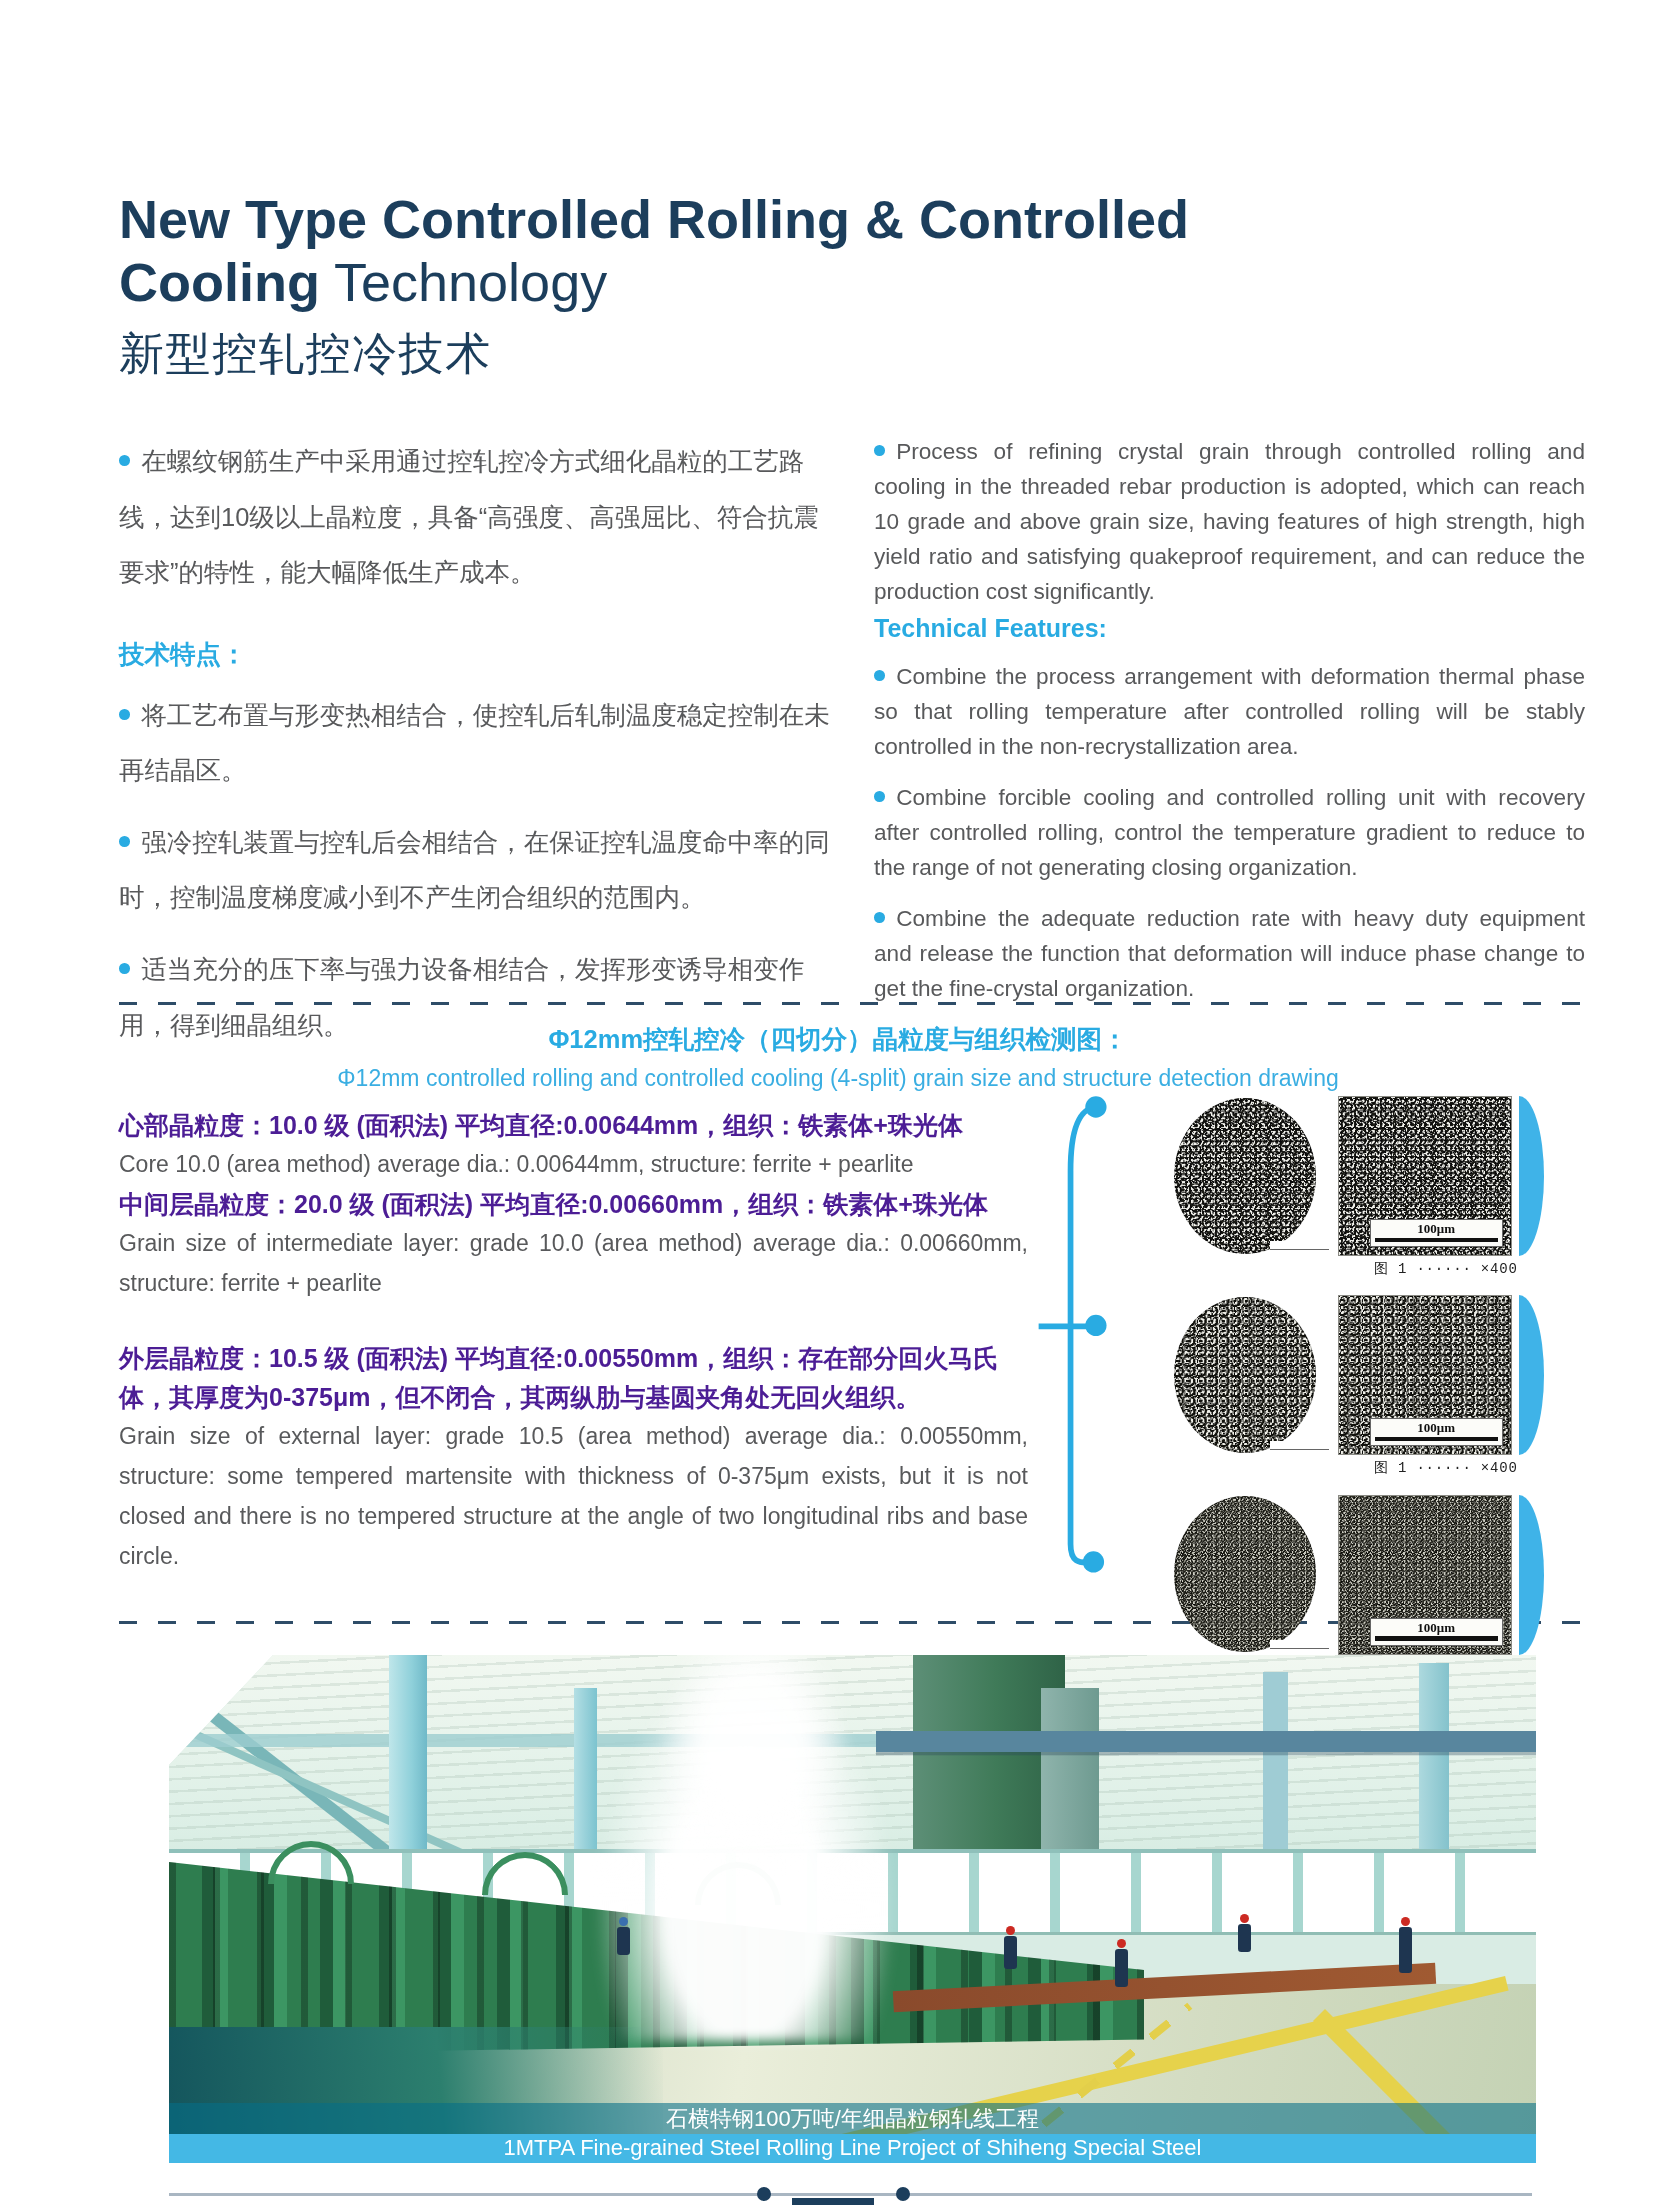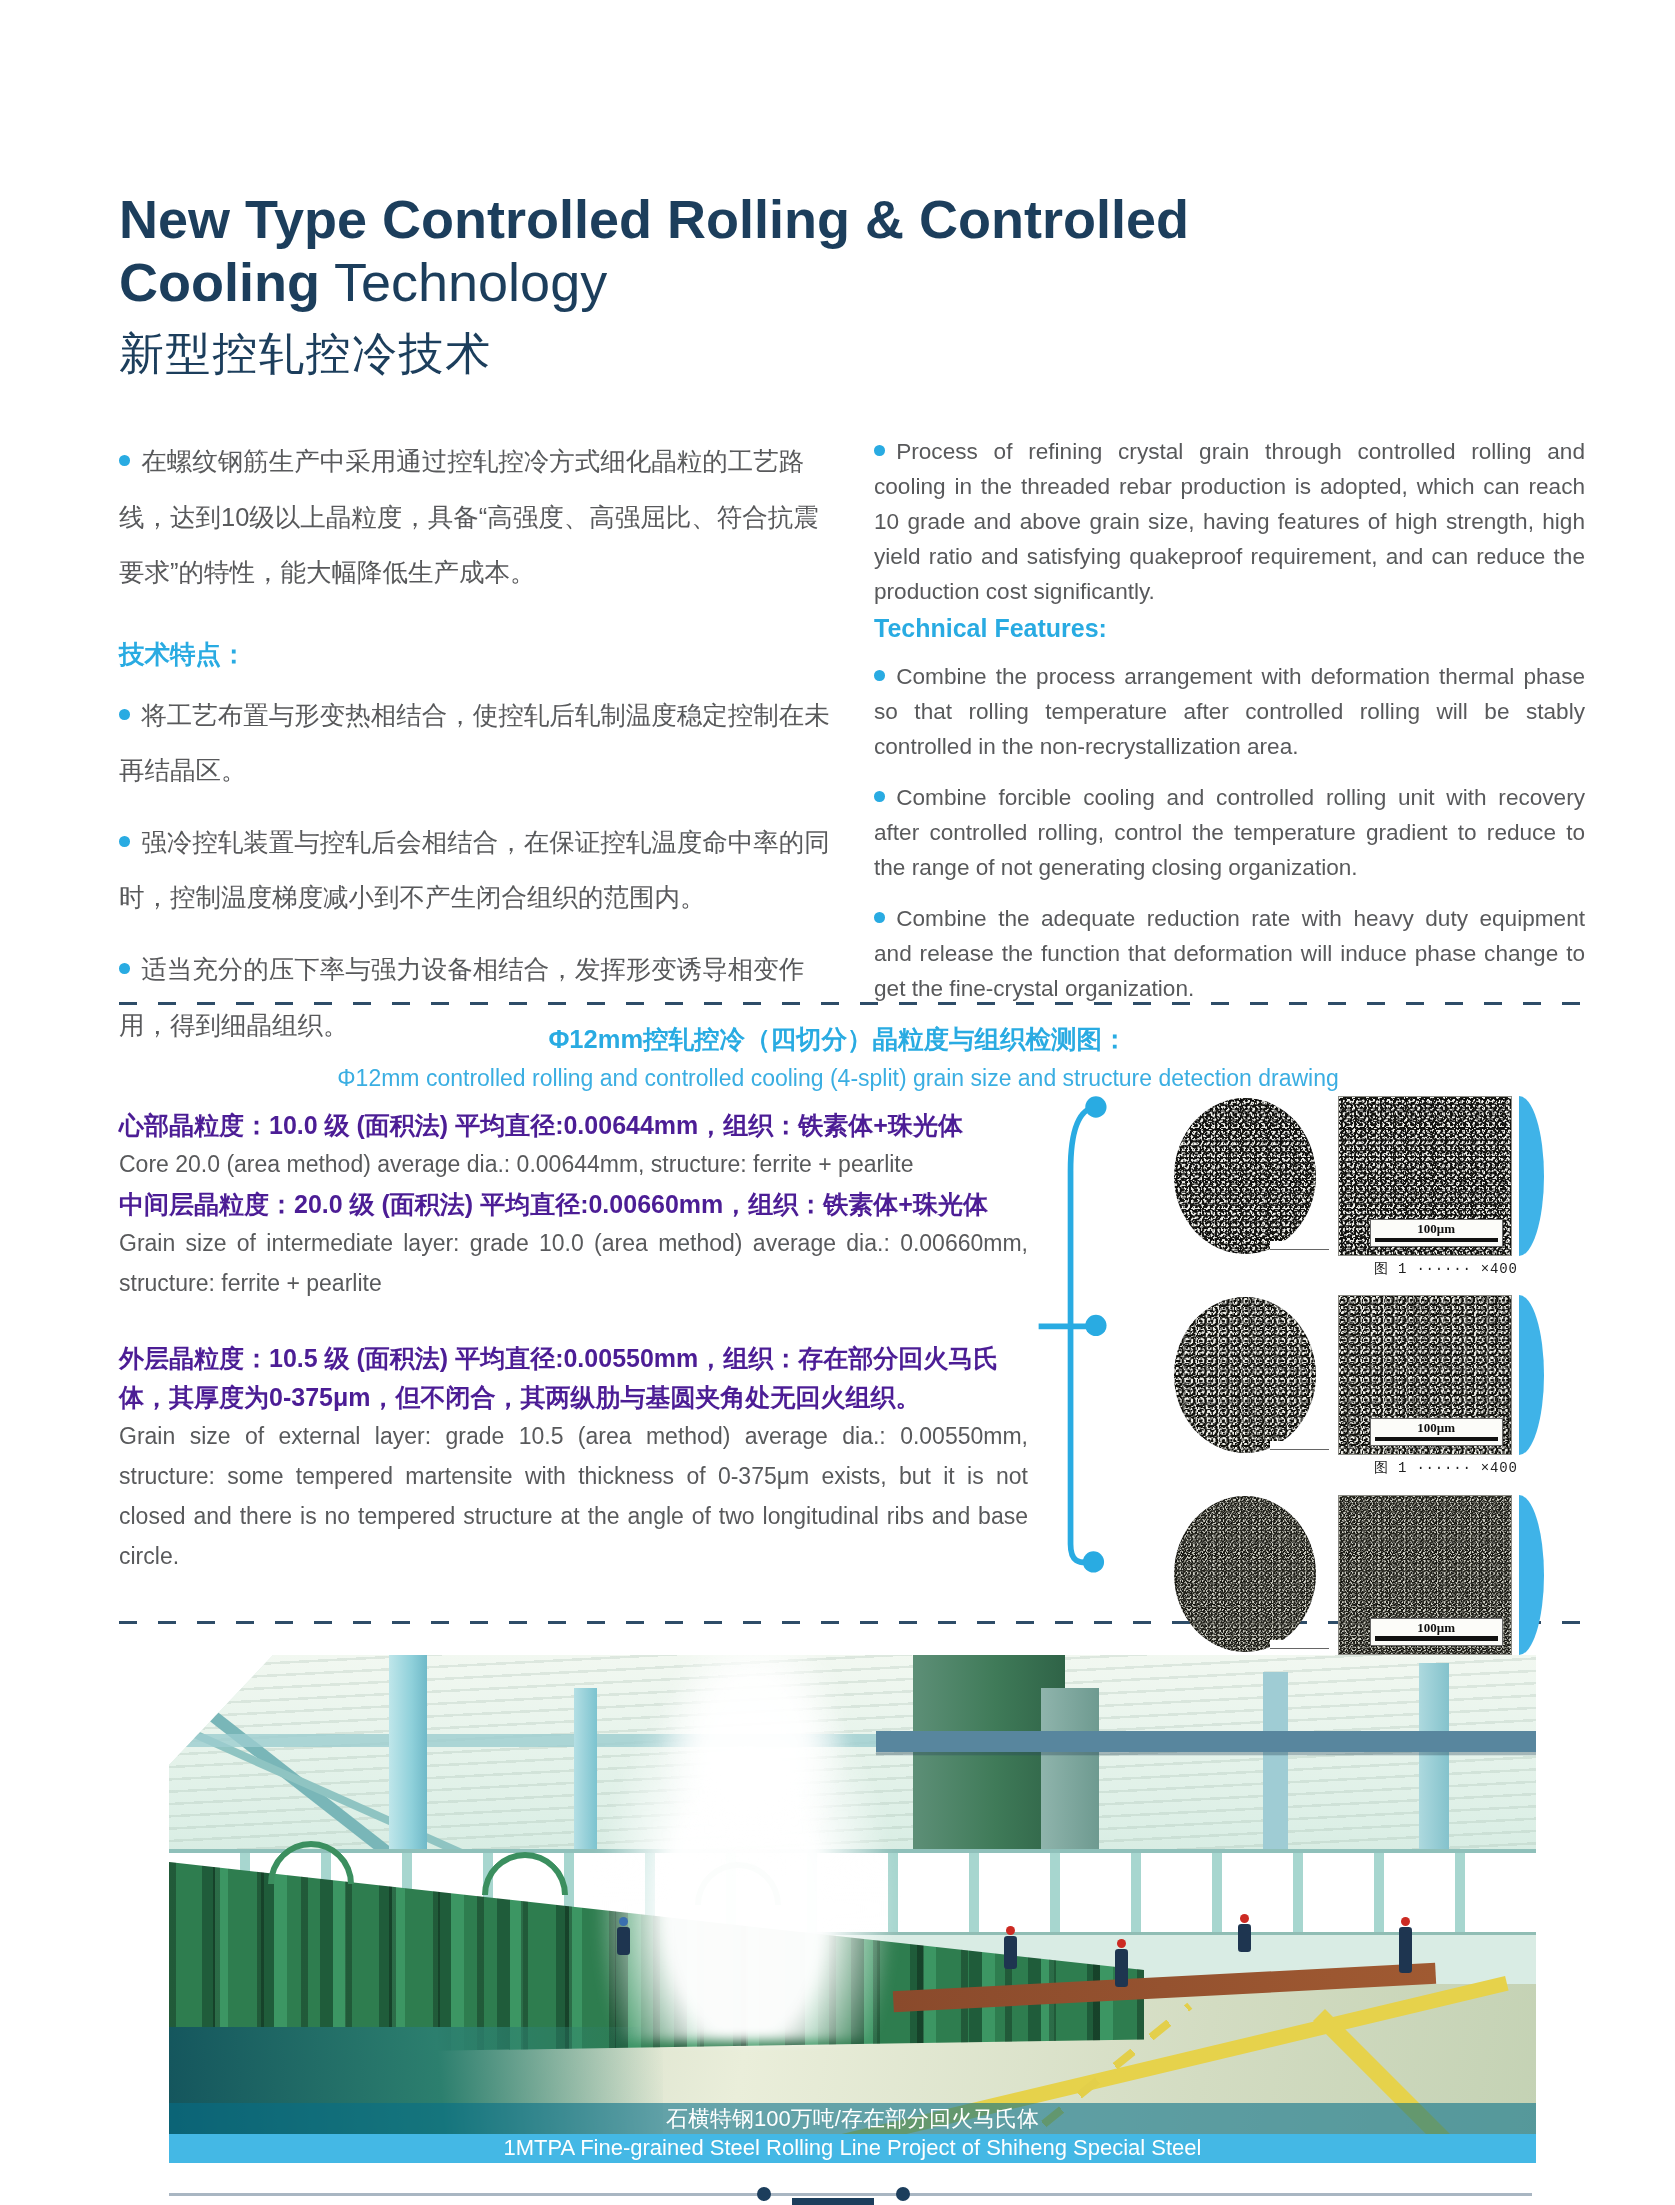--- a/index.html
+++ b/index.html
@@ -188,21 +188,21 @@
   </div>
 
   <div class="dash dash1"></div>
   <div class="dash dash2"></div>
 
   <div class="sec-zh">Φ12mm控轧控冷（四切分）晶粒度与组织检测图：</div>
   <div class="sec-en">Φ12mm controlled rolling and controlled cooling (4-split) grain size and structure detection drawing</div>
 
   <div class="detect">
     <div class="d-zh">心部晶粒度：10.0 级 (面积法) 平均直径:0.00644mm，组织：铁素体+珠光体</div>
-    <div class="d-en">Core 20.0 (area method) average dia.: 0.00644mm, structure: ferrite + pearlite</div>
+    <div class="d-en">Core 10.0 (area method) average dia.: 0.00644mm, structure: ferrite + pearlite</div>
     <div class="d-zh">中间层晶粒度：20.0 级 (面积法) 平均直径:0.00660mm，组织：铁素体+珠光体</div>
     <div class="d-en">Grain size of intermediate layer: grade 10.0 (area method) average dia.: 0.00660mm, structure: ferrite + pearlite</div>
     <div class="d-zh entry3">外层晶粒度：10.5 级 (面积法) 平均直径:0.00550mm，组织：存在部分回火马氏体，其厚度为0-375μm，但不闭合，其两纵肋与基圆夹角处无回火组织。</div>
     <div class="d-en">Grain size of external layer: grade 10.5 (area method) average dia.: 0.00550mm, structure: some tempered martensite with thickness of 0-375μm exists, but it is not closed and there is no tempered structure at the angle of two longitudinal ribs and base circle.</div>
   </div>
 
   <svg class="bracket" width="90" height="494" viewBox="0 0 110 600">
     <path d="M83,14 C62,16 52,42 52,92 L52,548 C52,570 62,572 78,570" fill="none" stroke="#29abe2" stroke-width="7"></path>
     <line x1="13" y1="282" x2="83" y2="282" stroke="#29abe2" stroke-width="7"></line>
     <circle cx="83" cy="14" r="13" fill="#29abe2"></circle>
@@ -297,21 +297,21 @@
         <div class="body" style="height:38px;"></div>
     </div>
     <div class="worker" style="left:1069px;top:259px;">
       <div class="head"></div>
         <div class="body" style="height:28px;"></div>
     </div>
     <div class="worker" style="left:1230px;top:262px;">
       <div class="head"></div>
         <div class="body" style="height:46px;"></div>
     </div>
-    <div class="band-zh">石横特钢100万吨/存在部分回火马氏体</div>
+    <div class="band-zh">石横特钢100万吨/年细晶粒钢轧线工程</div>
     <div class="band-en">1MTPA Fine-grained Steel Rolling Line Project of Shiheng Special Steel</div>
   </div>
 
   <div class="f-line"></div>
   <div class="f-dot f-dot1"></div>
   <div class="f-dot f-dot2"></div>
   <div class="f-box"></div>
 
 </div>
 

